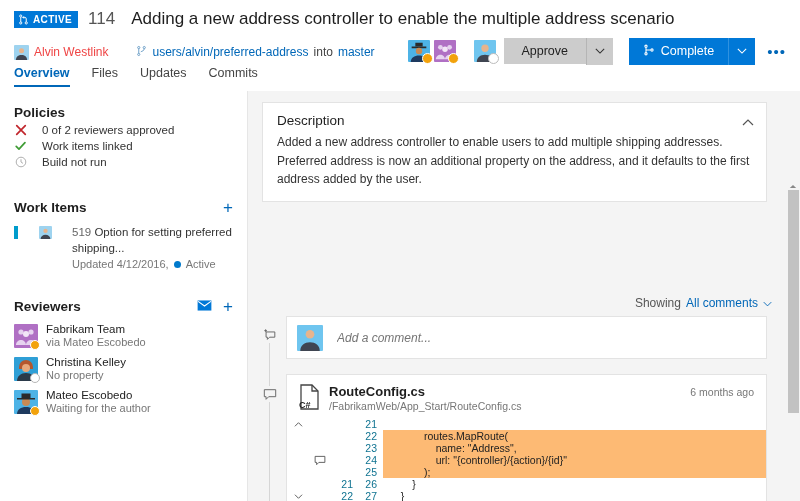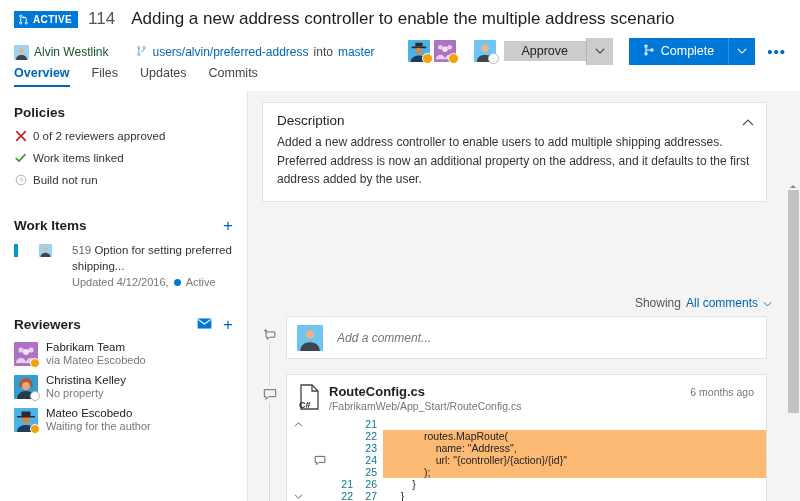--- a/index.html
+++ b/index.html
@@ -19,21 +19,21 @@
   .status-badge {
     background:#0078d7; color:#fff; height:17px; display:inline-flex; align-items:center;
     padding:0 6px 0 4px; font-size:10px; letter-spacing:.4px; font-weight:600;
   }
   .status-badge .pr-ico { margin-right:4px; display:inline-flex; }
   .pr-num { font-size:17px; color:#555; margin-left:10px; font-weight:400;text-align:right; }
   .pr-title { font-size:17px; color:#1e1e1e; margin-left:16px; font-weight:400; white-space:nowrap; }
 
   .hdr-row2 { position:absolute; left:14px; top:42px; display:flex; align-items:center; height:20px; }
   .author-av { width:15px; height:15px; border-radius:1px; overflow:hidden; margin-right:5px; flex:none; }
-  .author-name { font-size:12px; color:#14532d; }
+  .author-name { font-size:12px; color:#ef4444; }
   .branchwrap { margin-left:28px; display:flex; align-items:center; gap:5px; font-size:12px; }
   .lnk { color:#0067b8; text-decoration:none; cursor:pointer; }
   .into { color:#444; }
 
   .tabs { position:absolute; left:14px; top:66px; display:flex; gap:22px; }
   .tab { font-size:12.5px; color:#444; padding-bottom:5px; cursor:pointer; }
   .tab.active { color:#0067b8; font-weight:bold; border-bottom:2px solid #0067b8; }
 
   
   .hdr-actions { position:absolute; right:8px; top:36px; display:flex; align-items:center; height:30px; }
@@ -41,21 +41,21 @@
   .av-badge { position:relative; width:22px; height:22px; flex:none; }
   .av-badge .pic { width:22px; height:22px; border-radius:1px; overflow:hidden; display:block; }
   .av-badge .dot {
     position:absolute; right:-3px; bottom:-2px; width:11px; height:11px; border-radius:50%;
     background:#f2a20c; border:1.5px solid #fff; display:flex; align-items:center; justify-content:center;
   }
   .av-badge .dot.grey { background:#fff; border:1.5px solid #bbb; }
   .av-spacer { width:10px; }
 
   .btn-approve {
-    background:#cccccc; color:#222; height:20px; min-width:82px; display:flex; align-items:center;
+    background:#cccccc; color:#222; height:26px; min-width:82px; display:flex; align-items:center;
     justify-content:center; font-size:12.5px; cursor:pointer; border:none;
   }
   .btn-approve-caret {
     background:#cccccc; width:27px; height:27px; display:flex; align-items:center; justify-content:center;
     border-left:1px solid #b5b5b5; cursor:pointer;
   }
   .btn-complete {
     background:#0078d7; color:#fff; height:27px; display:flex; align-items:center; gap:6px;
     padding:0 14px; font-size:12.5px; cursor:pointer; margin-left:16px;
   }
@@ -63,21 +63,21 @@
     background:#0078d7; width:27px; height:27px; display:flex; align-items:center; justify-content:center;
     border-left:1px solid #2f92e0; cursor:pointer;
   }
   .ellipsis-btn { color:#0067b8; font-size:15px; padding:0 6px; cursor:pointer; letter-spacing:1px; margin-left:6px; }
 
   
   .left { position:absolute; left:0; top:91px; width:248px; height:410px; background:#fff; border-right:1px solid #e6e6e6; }
   .sec-title { font-size:13.5px; color:#1e1e1e; font-weight:bold; }
   .sec { padding:0 14px; }
   .policies { padding-top:14px; }
-  .policy-row { display:flex; align-items:center; gap:6px; margin-top:9px; font-size:11.5px; color:#333; }
+  .policy-row { display:flex; align-items:center; gap:15px; margin-top:3px; font-size:11.5px; color:#333; }
   .ico16 { width:13px; height:13px; flex:none; display:flex; align-items:center; justify-content:center; }
 
   .sec-head { display:flex; align-items:center; justify-content:space-between; }
   .sec-head-icons { display:flex; align-items:center; gap:11px; }
   .plus { color:#0067b8; font-size:17px; line-height:1; cursor:pointer; font-weight:300; }
 
   .wi-row { display:flex; align-items:flex-start; gap:16px; margin-top:9px; }
   .wi-bar { width:4px; height:13px; background:#009ccc; flex:none; margin-right:5px; margin-top:1px; }
   .wi-av { width:13px; height:13px; flex:none; margin-right:4px; margin-top:1px; overflow:hidden; border-radius:1px; }
   .wi-txt { font-size:11.5px; color:#333; line-height:1.35; }

